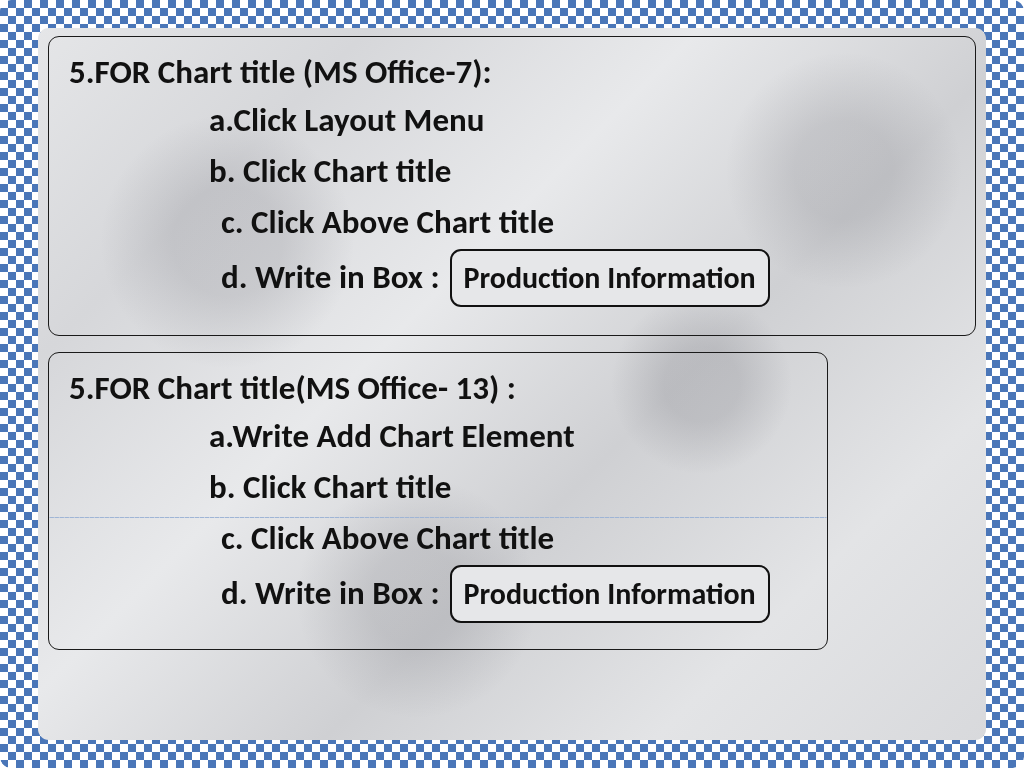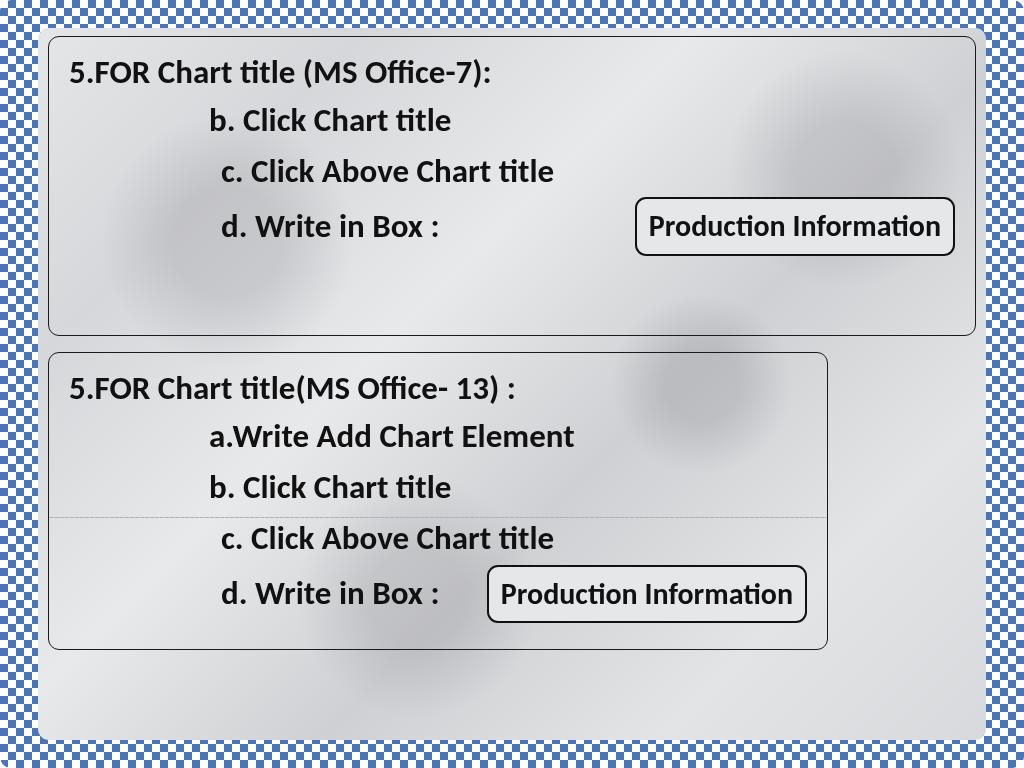--- a/index.html
+++ b/index.html
@@ -60,21 +60,20 @@
     color: #111;
     line-height: 1.55;
     margin-left: 140px;
   }
   .step-alt { margin-left: 152px; }
 
   .step-inline {
     display: flex;
     align-items: center;
     gap: 10px;
-    justify-content: space-between;
   }
 
   .inputframe {
     border: 2px solid #111;
     background: #e6e7e9;
     padding: 4px 12px;
     font-size: 30px;
     font-weight: 700;
     display: inline-block;
     white-space: nowrap;
@@ -90,20 +89,21 @@
   }
 </style>
 </head>
 <body>
 
 <div class="bg-diamonds"></div>
 <div class="marble"></div>
 
 <div class="box box1">
   <div class="heading">5.FOR  Chart  title (MS Office-7):</div>
+  <div class="step">a.Click  Layout Menu</div>
   <div class="step">b. Click  Chart  title</div>
   <div class="step step-alt">c. Click Above Chart title</div>
   <div class="step step-alt step-inline">
     <span>d. Write in Box :</span>
     <span class="inputframe">Production  Information</span>
   </div>
 </div>
 
 <div class="box box2">
   <div class="dash-divider"></div>

